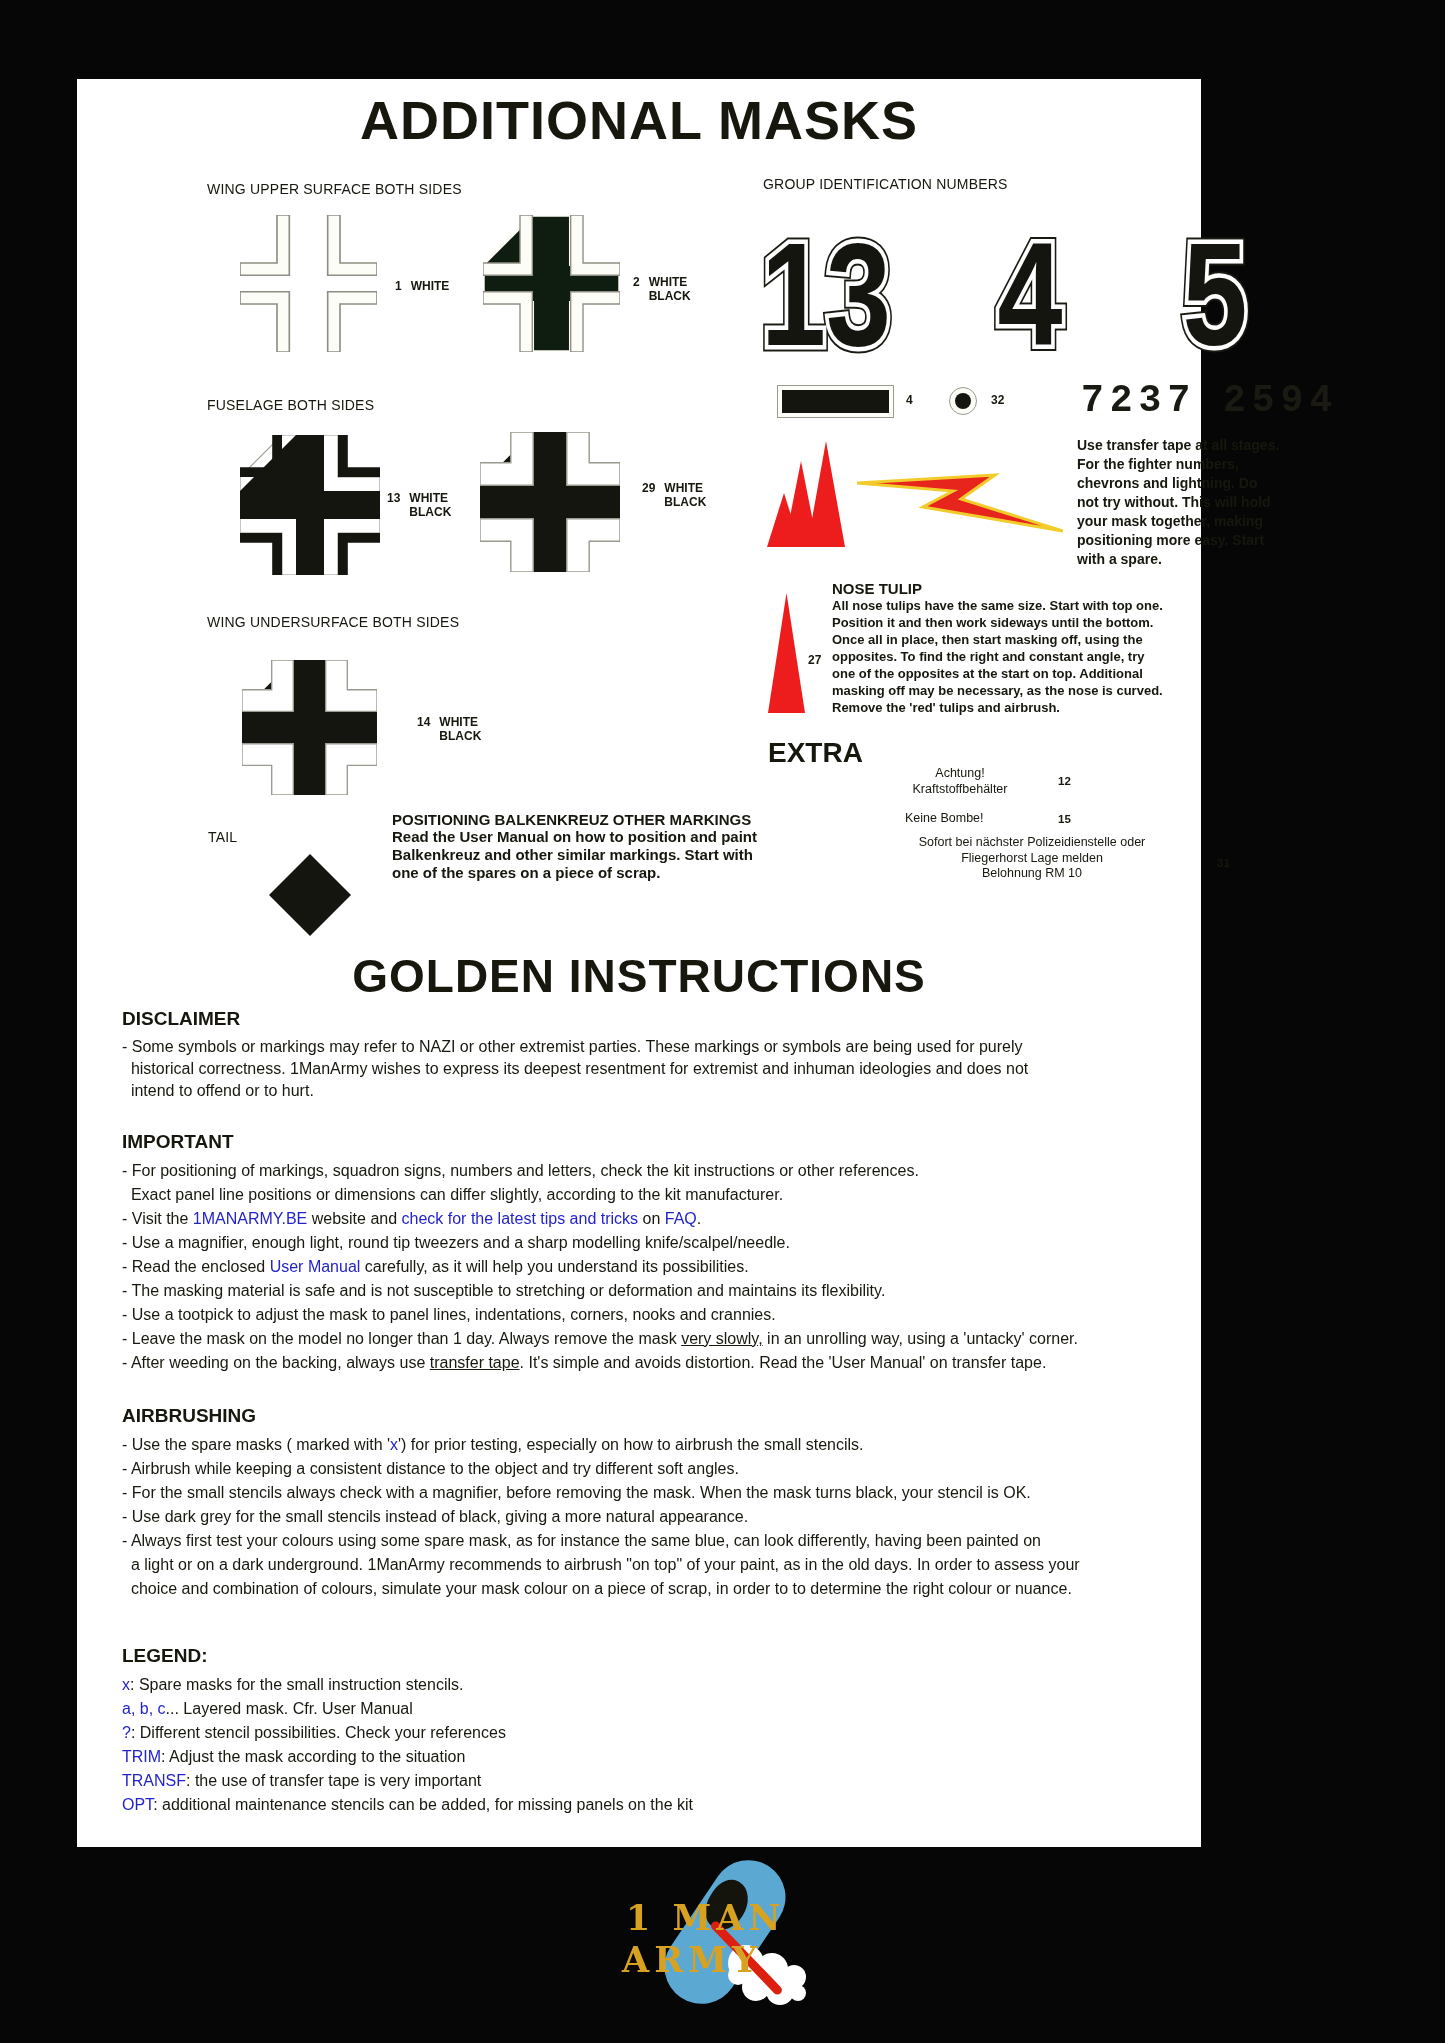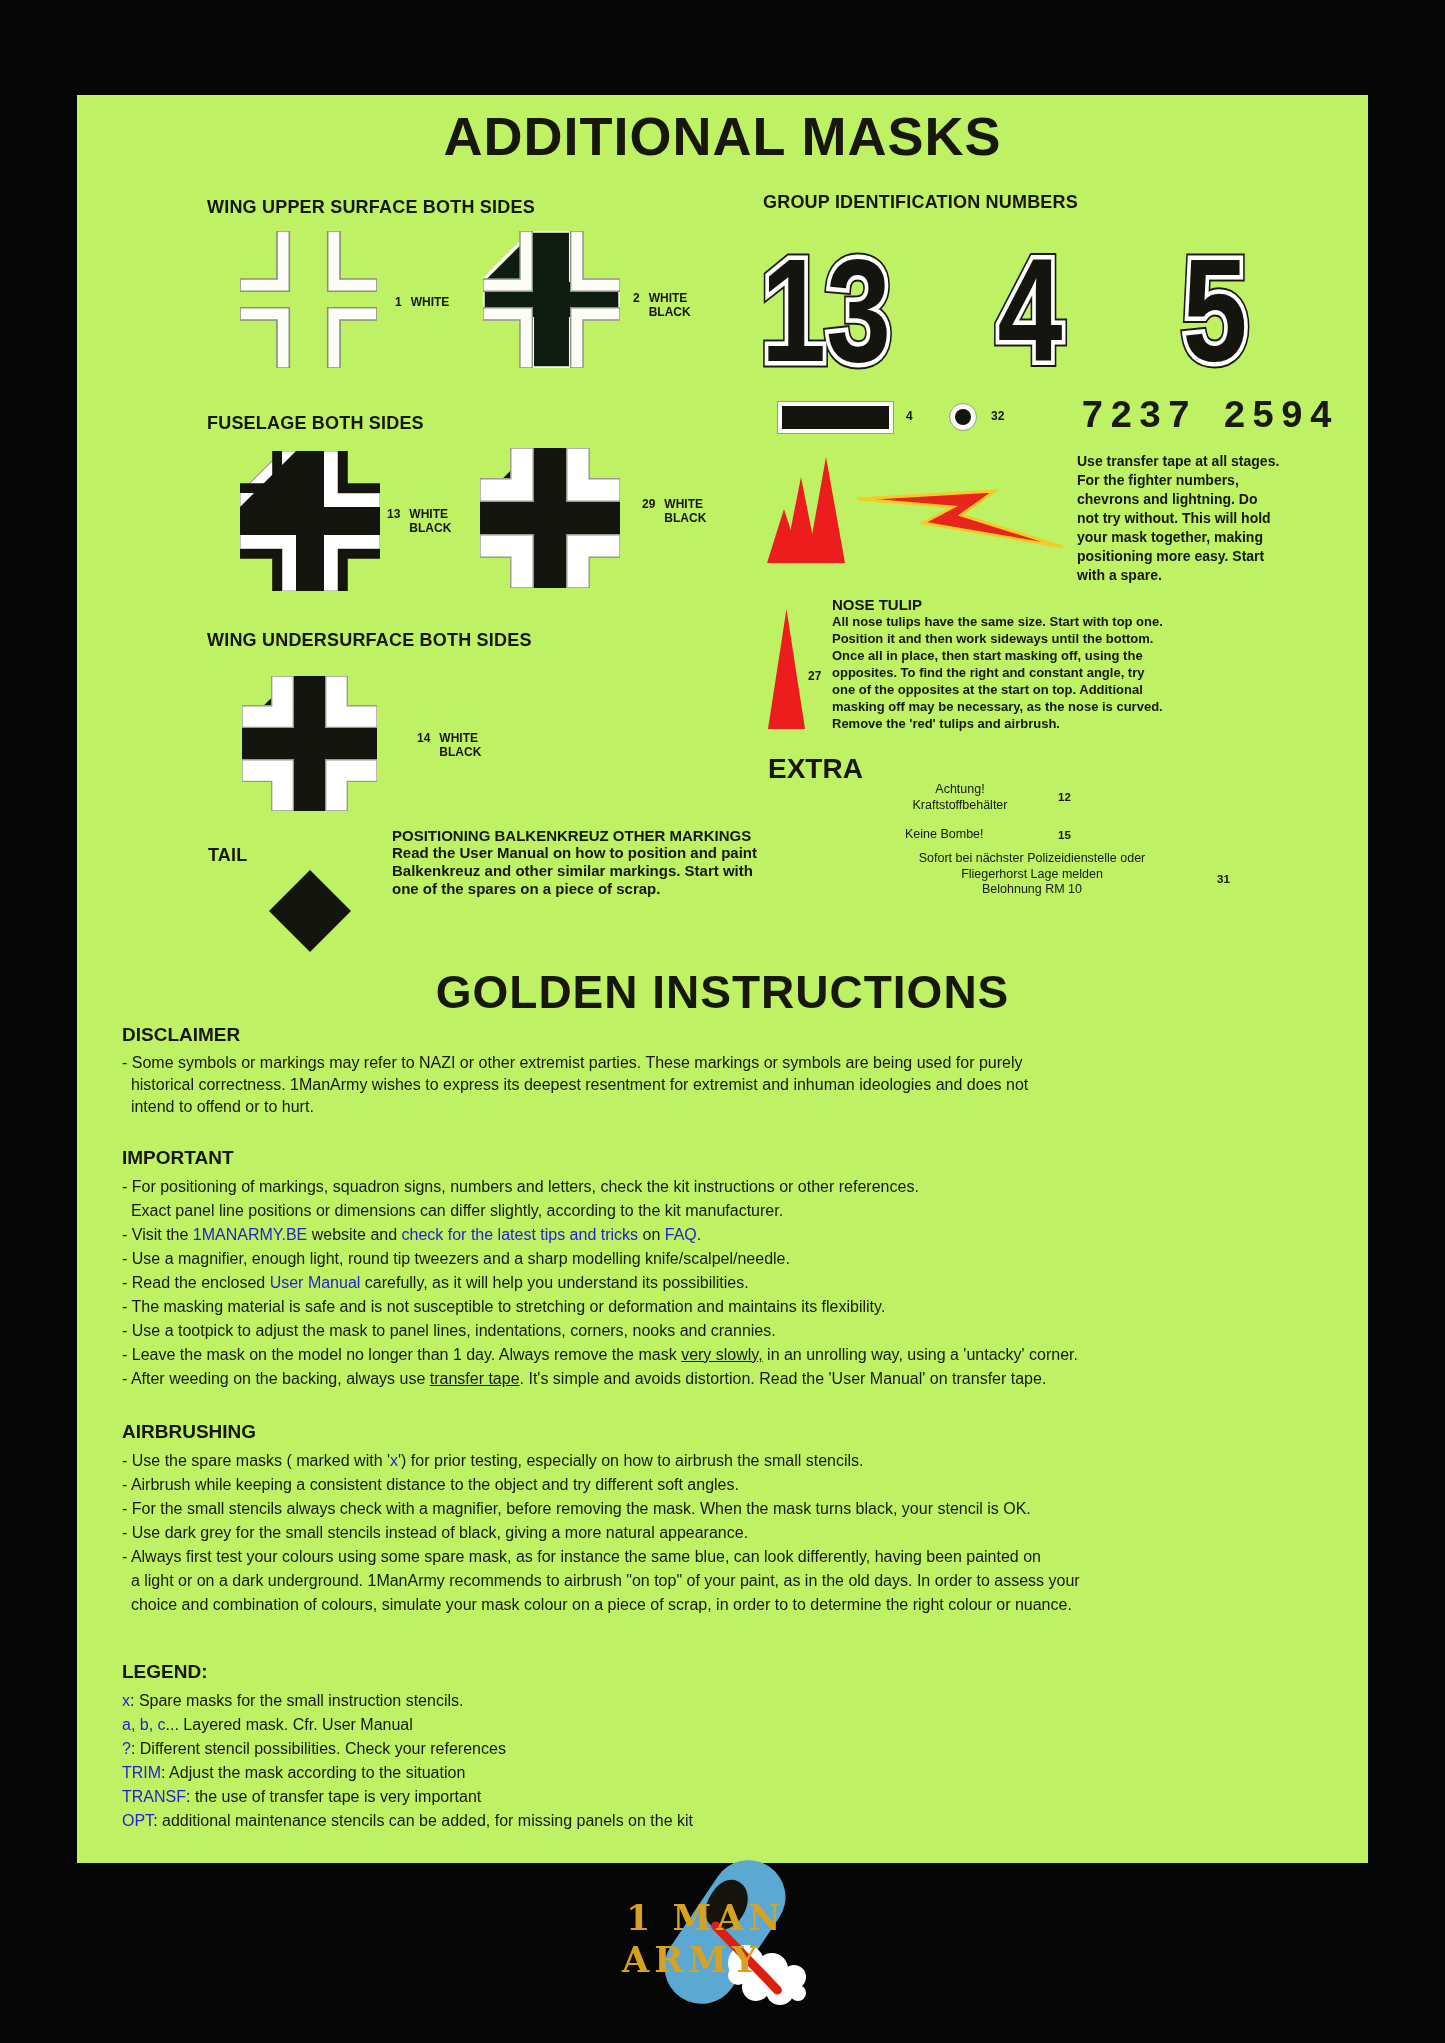--- a/index.html
+++ b/index.html
@@ -1,21 +1,21 @@
 <!DOCTYPE html>
 <html><head>
 <meta charset="utf-8">
 <style>
   html,body{margin:0;padding:0;background:#060606;}
   .page{position:relative;width:1445px;height:2043px;background:#060606;
         font-family:"Liberation Sans",sans-serif;overflow:hidden;color:#17170e;}
-  .sheet{position:absolute;left:77px;top:95px;width:1291px;height:1768px;background:#bef264;}
+  .sheet{position:absolute;left:77px;top:79px;width:1124px;height:1768px;background:#ffffff;}
   .abs{position:absolute;}
   .page-title{width:100%;text-align:center;font-size:54px;font-weight:bold;letter-spacing:1px;}
-  .sec-head{font-size:18px;font-weight:bold;letter-spacing:0.2px;white-space:nowrap;}
+  .sec-head{font-size:14px;font-weight:normal;letter-spacing:0.2px;white-space:nowrap;}
   .mask-label{display:flex;gap:9px;font-size:12px;font-weight:bold;align-items:flex-start;}
   .pre{white-space:pre-line;}
   .big-title{width:100%;text-align:center;font-size:46px;font-weight:bold;letter-spacing:1px;}
   .blk-head{font-size:19px;font-weight:bold;}
   .ilist{width:1245px;font-size:16px;color:#18180f;}
   .ilist div{white-space:pre-wrap;}
   .seg-link{color:#2323cd;}
   .seg-red{color:#e01f1f;}
   .seg-u{text-decoration:underline;}
   .bold-note{font-weight:bold;font-size:14px;line-height:19px;white-space:pre-line;}

